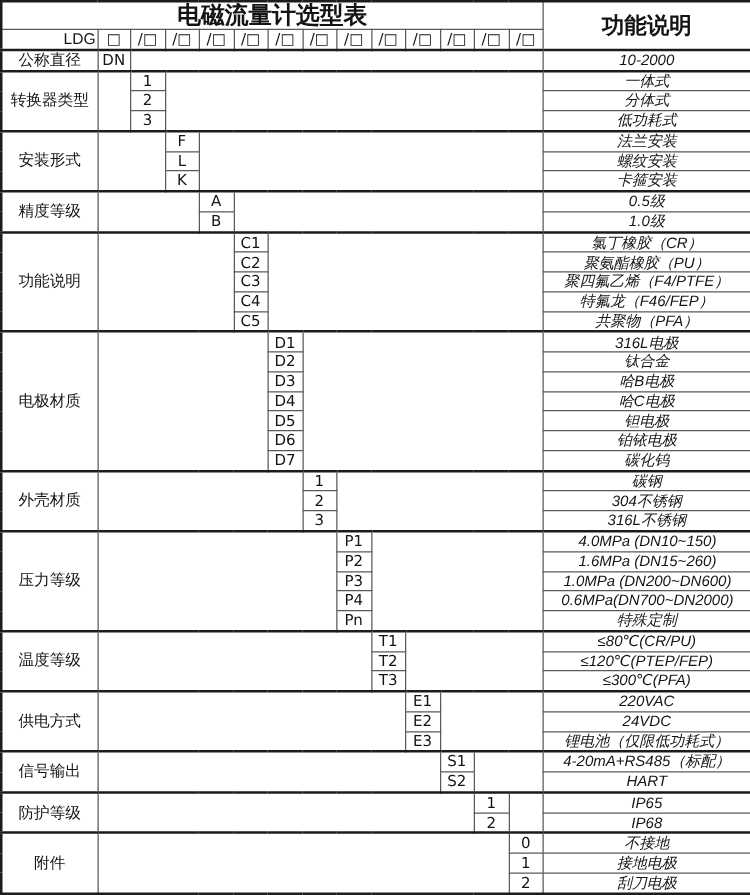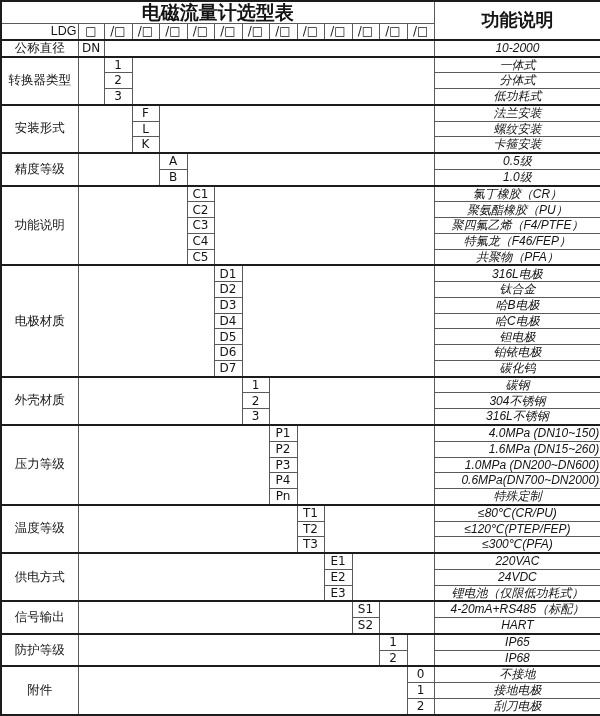--- a/index.html
+++ b/index.html
@@ -19,21 +19,21 @@
     padding:0 1px;height:14px;
     overflow:hidden;white-space:nowrap;
   }
   tr.gs > td{border-top:2px solid #1c1c1c;}
   .title-cell{font-weight:bold;font-size:19px;}
   .fn-head{font-weight:bold;font-size:18px;}
   .ldg-cell{text-align:right;padding-left:8px;font-size:12.5px;}
   .code{font-size:12px;font-family:"DejaVu Sans","Liberation Sans",sans-serif;}
   .lbl{font-size:12.5px;}
   .d{font-size:12px;font-style:italic;}
-  .d.left{text-align:right;padding-left:2px;}
+  .d.left{text-align:center;padding-left:2px;}
 </style>
 </head>
 <body>
 
 <div id="page">
 <table>
 <colgroup>
   <col style="width:77px">
         <col style="width:26px">
   <col style="width:28px">

